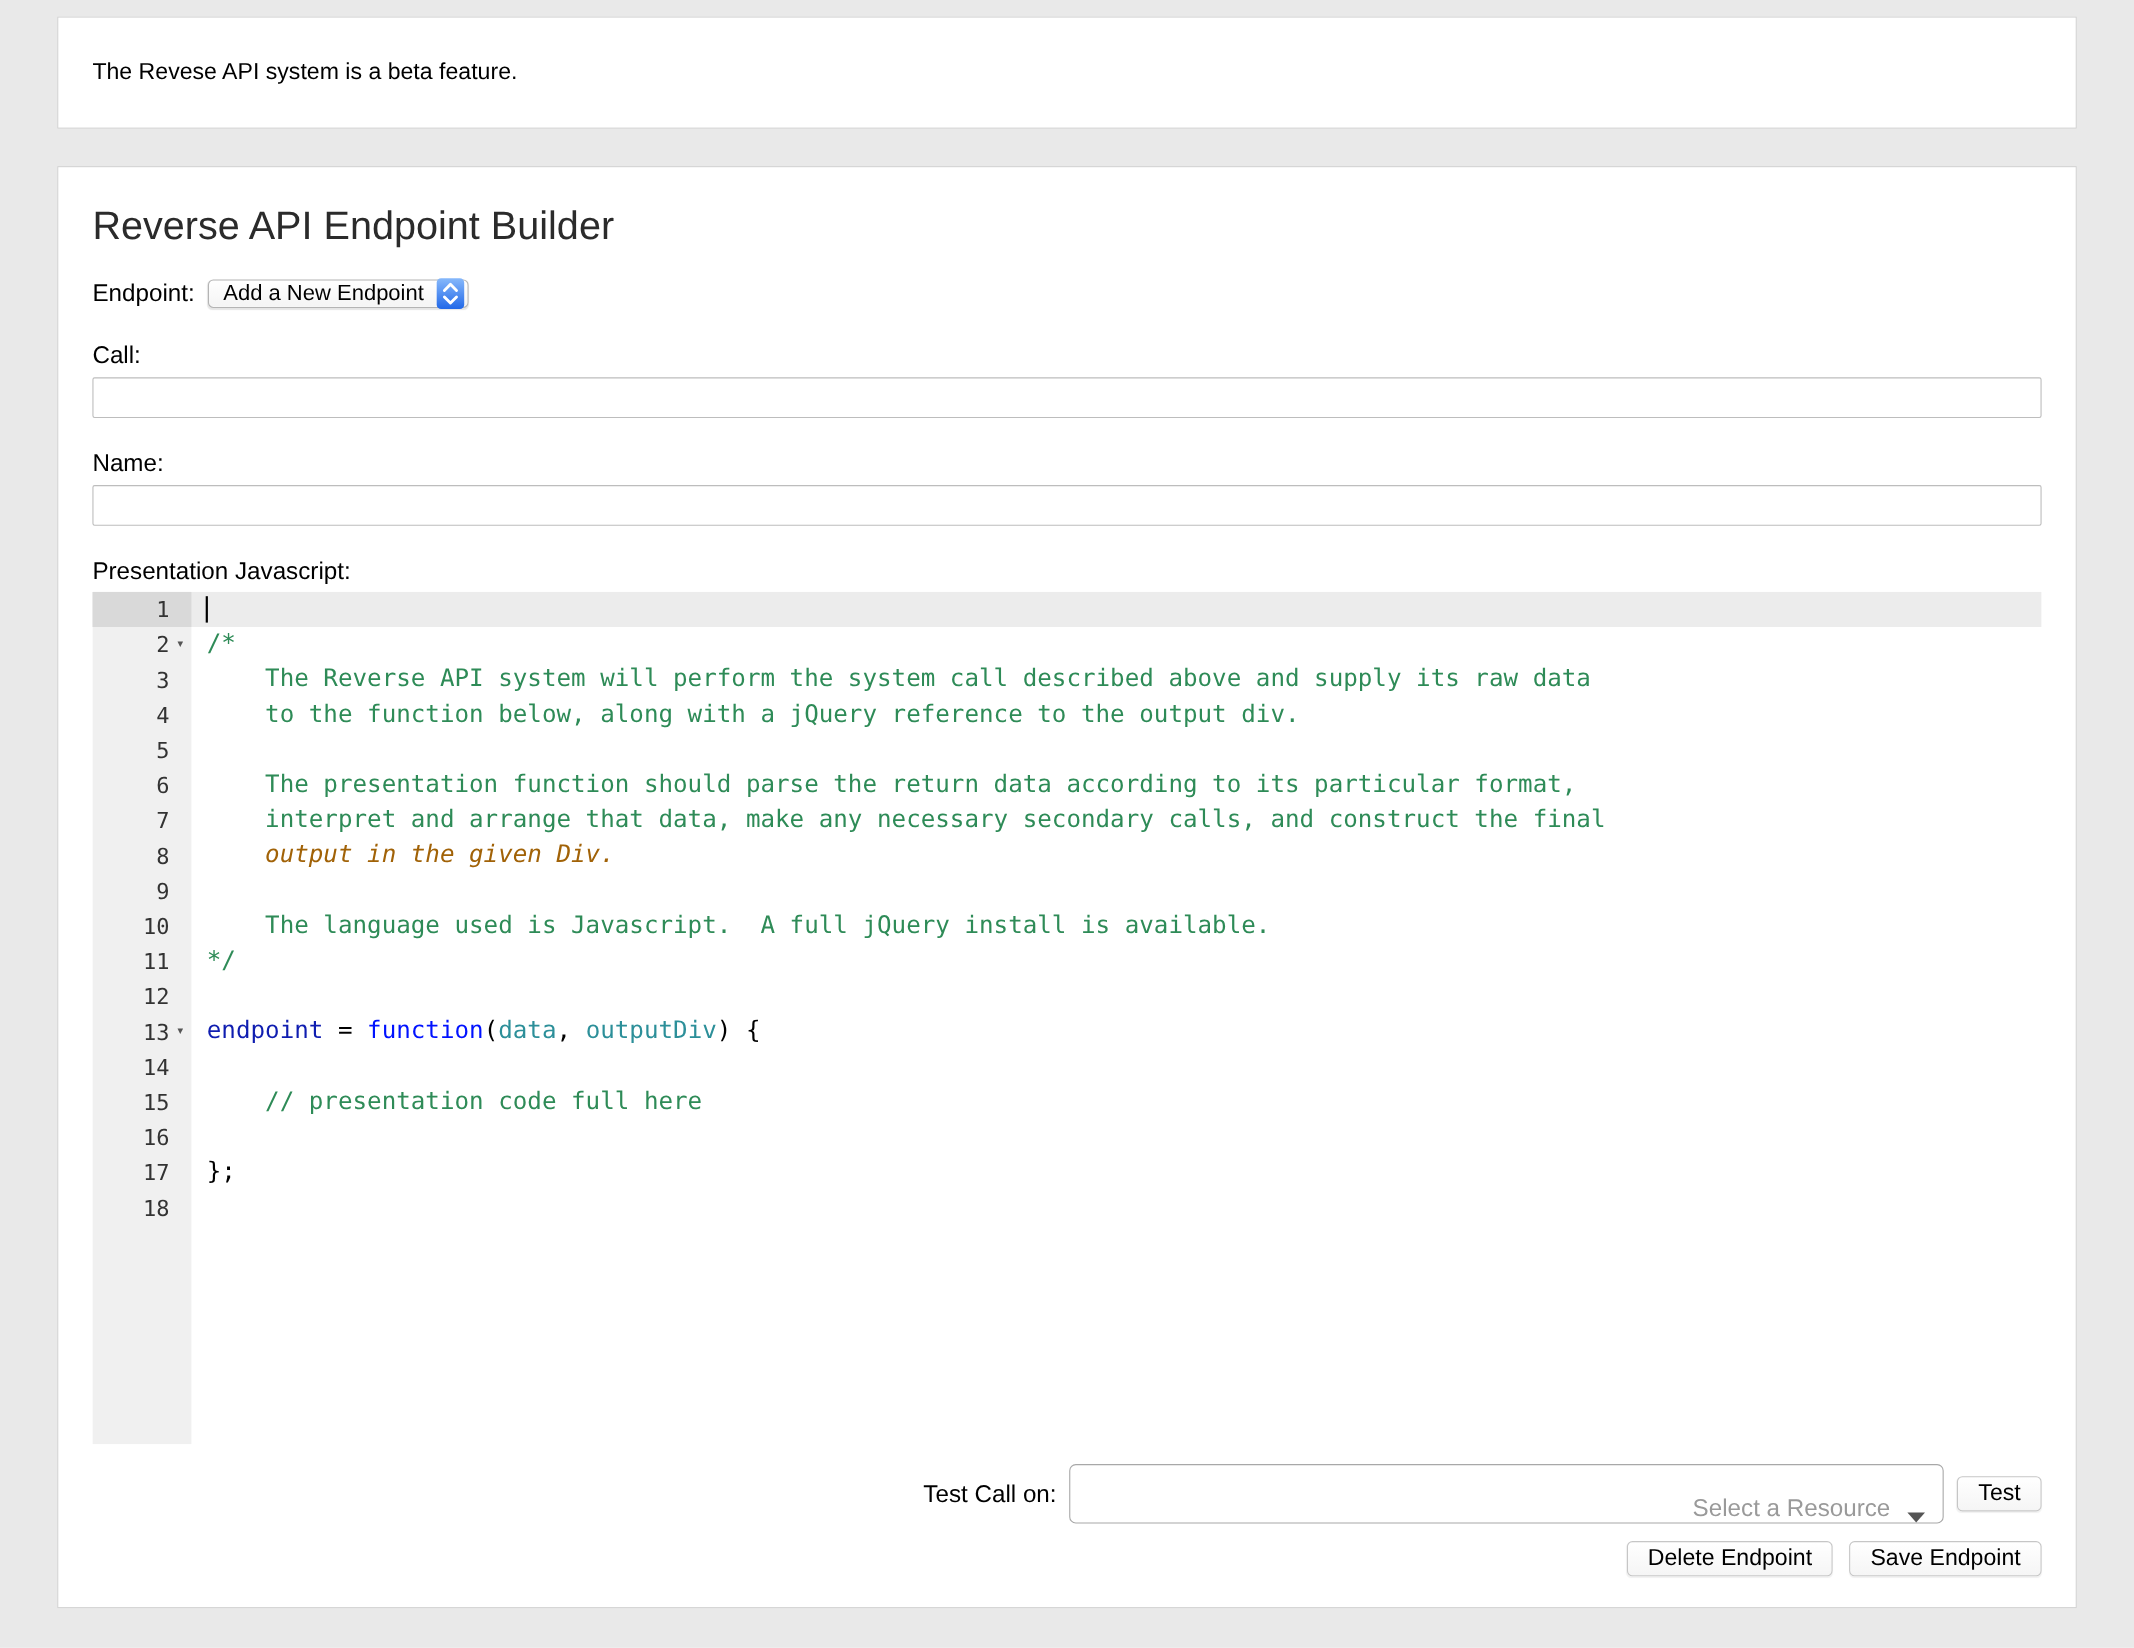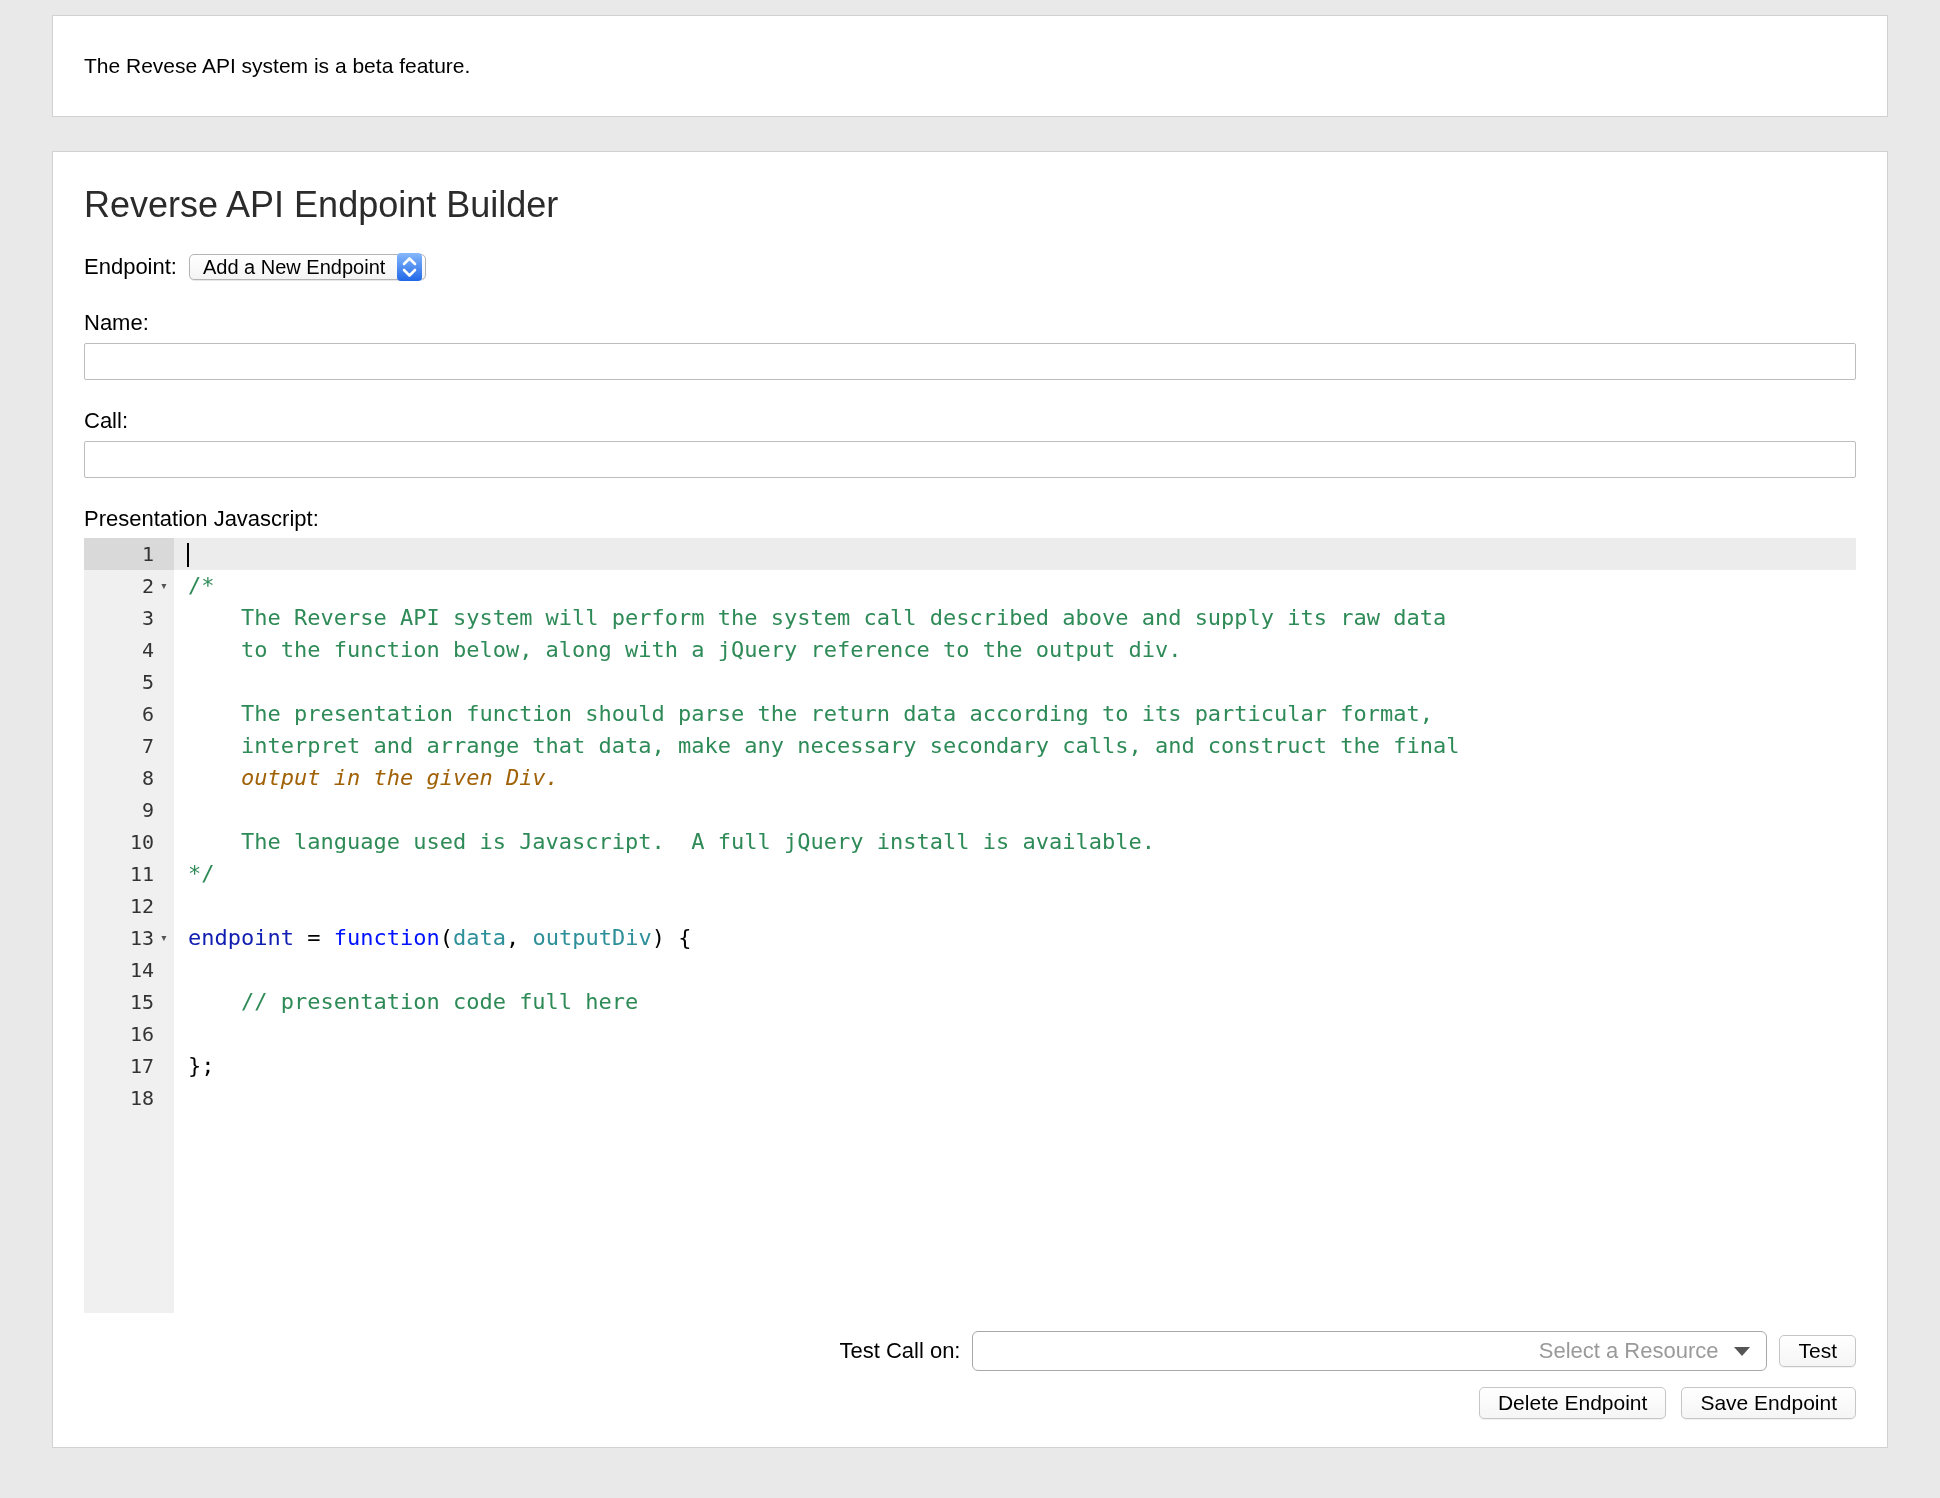--- a/index.html
+++ b/index.html
@@ -99,24 +99,24 @@
   .cursor {
     display: inline-block; width: 2px; height: 24px;
     background: #000; vertical-align: middle; margin-left: -1px;
   }
 
   .test-row {
     display: flex; justify-content: flex-end; align-items: center;
     gap: 12px; margin-top: 18px; font-size: 22px;
   }
   .resource-select {
-    width: 795px; height: 40px;
+    width: 795px; height: 54px;
     border: 1px solid #a8a8a8; border-radius: 6px;
     background: #fff;
-    display: flex; align-items: center; justify-content: flex-end;
+    display: flex; align-items: flex-end; justify-content: flex-end;
     padding: 0 16px; gap: 16px;
     cursor: default;
   }
   .resource-placeholder { color: #9a9a9a; font-size: 22px; }
   .caret-down {
     width: 0; height: 0;
     border-left: 8px solid transparent;
     border-right: 8px solid transparent;
     border-top: 9px solid #555;
   }
@@ -159,26 +159,26 @@
         <span class="stepper">
           <svg width="25" height="28" viewBox="0 0 25 28" aria-hidden="true">
             <polyline points="7,11 12.5,5.5 18,11" fill="none" stroke="#ffffff" stroke-width="2.6" stroke-linecap="round" stroke-linejoin="round"></polyline>
             <polyline points="7,17 12.5,22.5 18,17" fill="none" stroke="#ffffff" stroke-width="2.6" stroke-linecap="round" stroke-linejoin="round"></polyline>
           </svg>
         </span>
       </div>
     </div>
 
     <div class="field">
+      <label class="field-label">Call:</label>
+      <input class="text-input" type="text" value="" style="">
+    </div>
+
+    <div class="field">
       <label class="field-label">Name:</label>
-      <input class="text-input" type="text" value="" style="">
-    </div>
-
-    <div class="field">
-      <label class="field-label">Call:</label>
       <input class="text-input" type="text" value="" style="">
     </div>
 
     <div>
       <label class="editor-label">Presentation Javascript:</label>
       <div class="editor" id="editor">
           <div class="ed-line active">
             <div class="ed-gutter">
               <span>1</span>
               <span class="fold-slot"></span>

